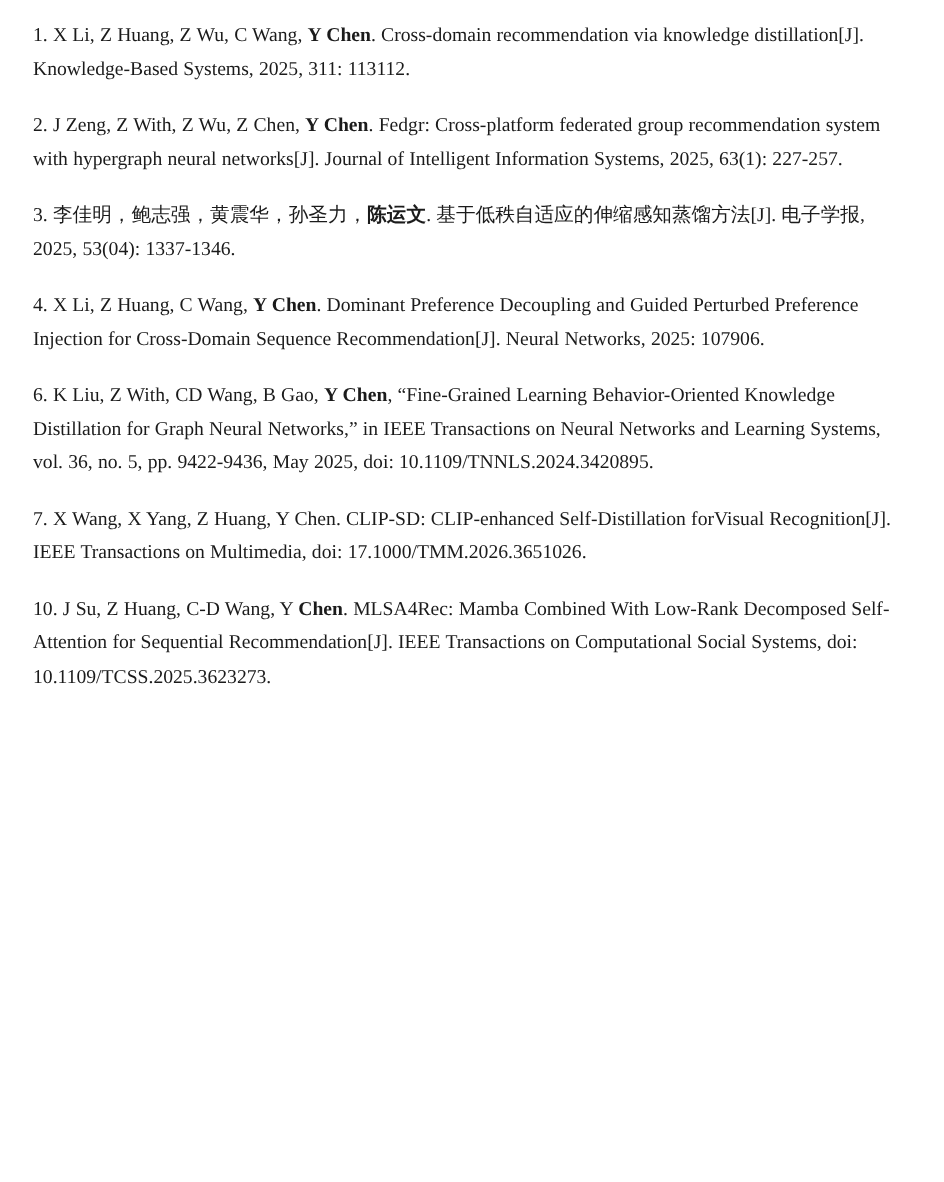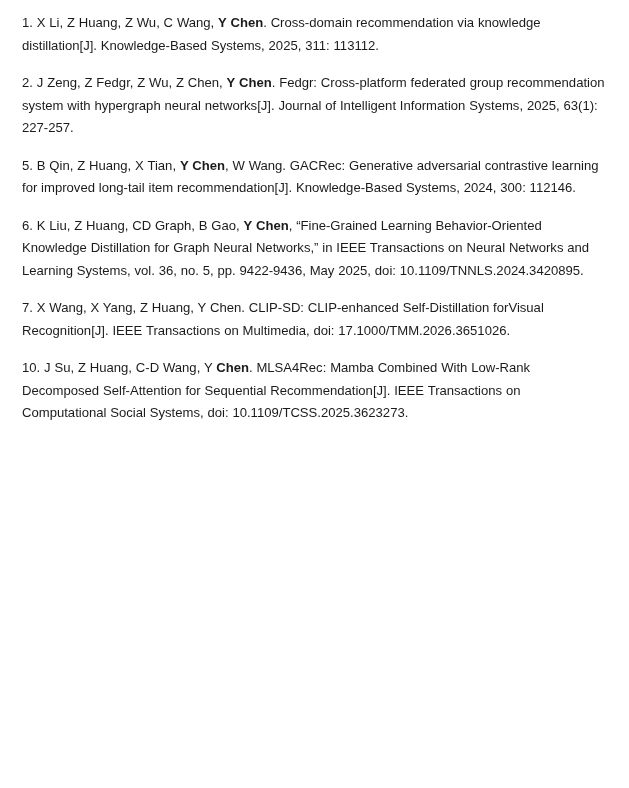--- a/index.html
+++ b/index.html
@@ -16,20 +16,21 @@
   }
   .page {
     width: 629px;
     height: 788px;
     box-sizing: border-box;
     padding: 12px 22px 10px 22px;
     background: #ffffff;
   }
   .ref-list {
     display: block;
+    font-family: Liberation Serif, serif;
   }
   .ref-item {
     font-size: 13.1px;
     line-height: 1.72;
     margin: 0 0 15px 0;
     text-align: left;
     word-spacing: 0.2px;
     color: #1b1b1b;
   }
   .ref-item:last-child {
@@ -39,19 +40,20 @@
   .seg-bold {
     font-weight: bold;
   }
 </style>
 </head>
 <body>
 
 <div class="page">
   <div class="ref-list" id="ref-list">
       <p class="ref-item"><span>1.</span><span> X Li, Z Huang, Z Wu, C Wang, </span><span class="seg-bold">Y Chen</span><span>. Cross-domain recommendation via knowledge distillation[J]. Knowledge-Based Systems, 2025, 311: 113112.</span></p>
-      <p class="ref-item"><span>2.</span><span> J Zeng, Z Fedgr, Z Wu, Z Chen, </span><span class="seg-bold">Y Chen</span><span>. Fedgr: Cross-platform federated group recommendation system with hypergraph neural networks[J]. Journal of Intelligent Information Systems, 2025, 63(1): 227-257.</span></p>
-      <p class="ref-item"><span>5.</span><span> B Qin, Z Huang, X Tian, </span><span class="seg-bold">Y Chen</span><span>, W Wang. GACRec: Generative adversarial contrastive learning for improved long-tail item recommendation[J]. Knowledge-Based Systems, 2024, 300: 112146.</span></p>
-      <p class="ref-item"><span>6.</span><span> K Liu, Z Huang, CD Graph, B Gao, </span><span class="seg-bold">Y Chen</span><span>, “Fine-Grained Learning Behavior-Oriented Knowledge Distillation for Graph Neural Networks,” in IEEE Transactions on Neural Networks and Learning Systems, vol. 36, no. 5, pp. 9422-9436, May 2025, doi: 10.1109/TNNLS.2024.3420895.</span></p>
+      <p class="ref-item"><span>2.</span><span> J Zeng, Z With, Z Wu, Z Chen, </span><span class="seg-bold">Y Chen</span><span>. Fedgr: Cross-platform federated group recommendation system with hypergraph neural networks[J]. Journal of Intelligent Information Systems, 2025, 63(1): 227-257.</span></p>
+      <p class="ref-item"><span>3.</span><span> 李佳明，鲍志强，黄震华，孙圣力，</span><span class="seg-bold">陈运文</span><span>. 基于低秩自适应的伸缩感知蒸馏方法[J]. 电子学报, 2025, 53(04): 1337-1346.</span></p>
+      <p class="ref-item"><span>4.</span><span> X Li, Z Huang, C Wang, </span><span class="seg-bold">Y Chen</span><span>. Dominant Preference Decoupling and Guided Perturbed Preference Injection for Cross-Domain Sequence Recommendation[J]. Neural Networks, 2025: 107906.</span></p>
+      <p class="ref-item"><span>6.</span><span> K Liu, Z With, CD Wang, B Gao, </span><span class="seg-bold">Y Chen</span><span>, “Fine-Grained Learning Behavior-Oriented Knowledge Distillation for Graph Neural Networks,” in IEEE Transactions on Neural Networks and Learning Systems, vol. 36, no. 5, pp. 9422-9436, May 2025, doi: 10.1109/TNNLS.2024.3420895.</span></p>
       <p class="ref-item"><span>7.</span><span> X Wang, X Yang, Z Huang, Y Chen. CLIP-SD: CLIP-enhanced Self-Distillation forVisual Recognition[J]. IEEE Transactions on Multimedia, doi: 17.1000/TMM.2026.3651026.</span></p>
       <p class="ref-item"><span>10.</span><span> J Su, Z Huang, C-D Wang, Y </span><span class="seg-bold">Chen</span><span>. MLSA4Rec: Mamba Combined With Low-Rank Decomposed Self-Attention for Sequential Recommendation[J]. IEEE Transactions on Computational Social Systems, doi: 10.1109/TCSS.2025.3623273.</span></p>
     </div>
 </div>
 
 </body></html>

